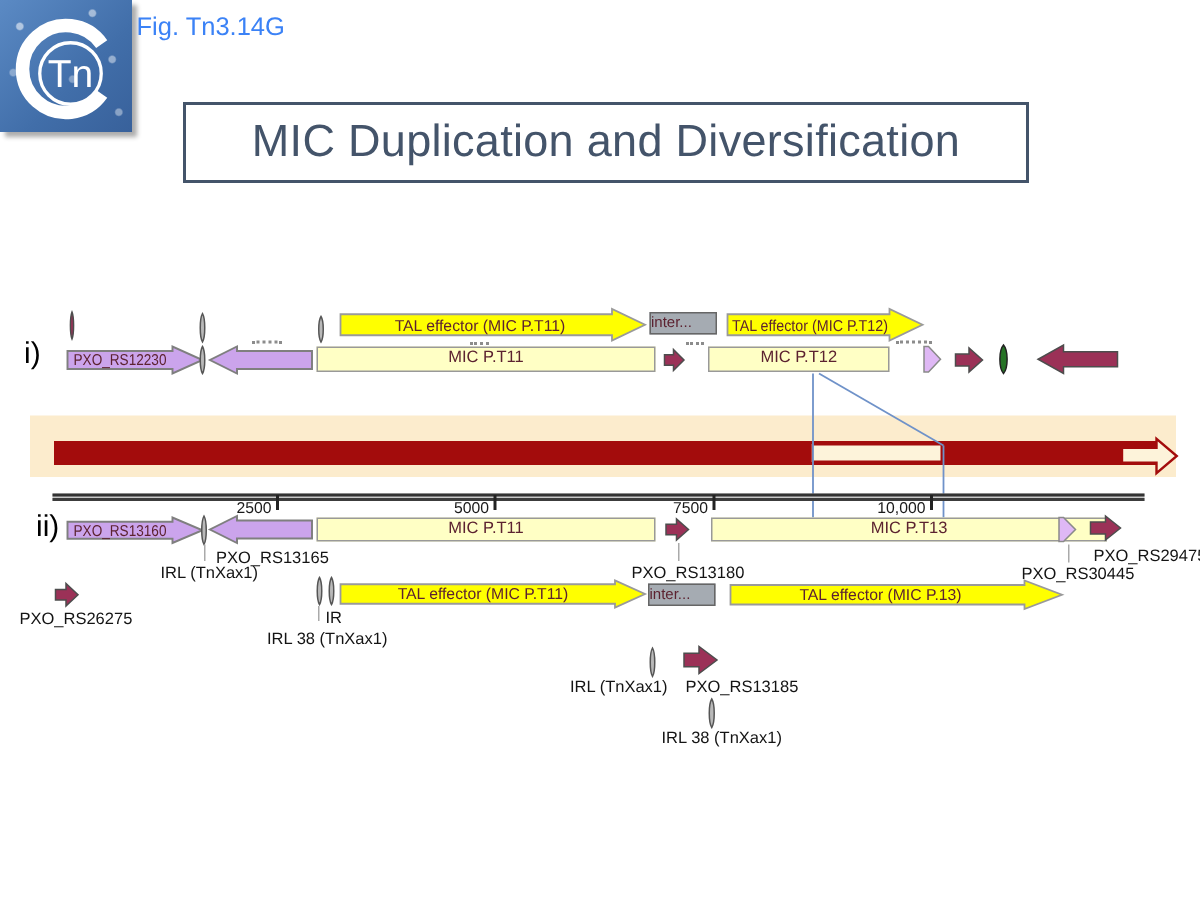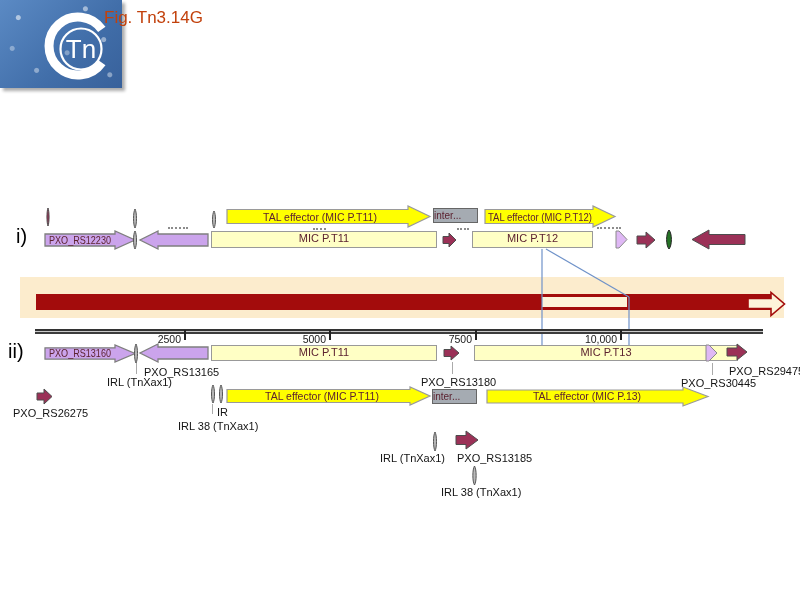--- a/index.html
+++ b/index.html
@@ -11,22 +11,22 @@
         background-color:#4a7ab7;
         background-image:
           radial-gradient(circle at 15% 20%, rgba(255,255,255,.55) 0 2px, transparent 3px),
           radial-gradient(circle at 70% 10%, rgba(255,255,255,.5) 0 2px, transparent 3px),
           radial-gradient(circle at 85% 45%, rgba(255,255,255,.45) 0 2px, transparent 3px),
           radial-gradient(circle at 30% 80%, rgba(255,255,255,.4) 0 2px, transparent 3px),
           radial-gradient(circle at 55% 60%, rgba(255,255,255,.35) 0 2px, transparent 3px),
           radial-gradient(circle at 90% 85%, rgba(255,255,255,.4) 0 2px, transparent 3px),
           radial-gradient(circle at 10% 55%, rgba(255,255,255,.35) 0 2px, transparent 3px),
           linear-gradient(135deg,#5b8ac4 0%,#416ea9 60%,#38619b 100%);
-        box-shadow:3px 3px 3px #adadad;padding-left:34px;}
-  .fig-label{left:104px;top:8px;font-size:17px;color:#c2410c;}
+        box-shadow:3px 3px 3px #adadad;}
+  .fig-label{left:91px;top:8px;font-size:17px;color:#3b82f6;}
   .title-box{left:122px;top:68px;width:560px;height:50px;border:2px solid #44546a;
              background:#fff;display:flex;align-items:center;justify-content:center;}
   .title-text{font-size:30px;color:#44546a;letter-spacing:.2px;}
   .row-label{font-size:20px;color:#000;}
   
   svg.shape{position:absolute;overflow:visible;display:block;}
   .p-purple{fill:var(--c-purple,#cba4ec);stroke:#7f7f7f;stroke-width:1.3;}
   .p-yellow{fill:var(--c-yellow,#ffff00);stroke:#9a9a9a;stroke-width:1.2;}
   .p-maroon{fill:var(--c-maroon,#9b3157);stroke:#4d4d4d;stroke-width:1;}
   .p-green{fill:var(--c-green,#267326);stroke:#222;stroke-width:1;}
@@ -61,20 +61,23 @@
 
   <div class="abs logo">
     <svg width="88" height="88" viewBox="0 0 88 88">
       <path d="M67.8,29.4 A29,29 0 1 0 67.8,62.6" fill="none" stroke="#ffffff" stroke-width="9"></path>
       <circle cx="47" cy="49" r="20.5" fill="none" stroke="#ffffff" stroke-width="2.2"></circle>
       <text x="47" y="58" text-anchor="middle" font-size="26" fill="#ffffff" font-family="Liberation Sans, sans-serif">Tn</text>
     </svg>
   </div>
 
   <div class="abs fig-label">Fig. Tn3.14G</div>
+  <div class="abs title-box">
+    <span class="title-text">MIC Duplication and Diversification</span>
+  </div>
 
   <div class="abs row-label" style="left:16px;top:225px;">i)</div>
 
   <svg class="shape" style="left:46px;top:208px;" width="4" height="18" viewBox="0 0 4 18">
     <path class="p-maroon" d="M2,0 C3.4,3.4 3.4,14.6 2,18 C0.6,14.6 0.6,3.4 2,0 Z"></path>
   </svg>
 
   <svg class="shape" style="left:132px;top:209px;" width="6" height="19" viewBox="0 0 6 19">
     <path class="p-lens" d="M3,0 C5,3.5 5,15.5 3,19 C1,15.5 1,3.5 3,0 Z"></path>
   </svg>
@@ -154,21 +157,21 @@
   <div class="abs ruler"></div>
   <div class="rtick" style="left:184px;top:330px;"></div>
   <div class="rtick" style="left:329px;top:330px;"></div>
   <div class="rtick" style="left:475px;top:330px;"></div>
   <div class="rtick" style="left:620px;top:330px;"></div>
   <div class="rnum" style="left:131px;top:333px;">2500</div>
   <div class="rnum" style="left:276px;top:333px;">5000</div>
   <div class="rnum" style="left:422px;top:333px;">7500</div>
   <div class="rnum" style="left:567px;top:333px;">10,000</div>
 
-  <div class="abs row-label" style="left:8px;top:340px;">ii)</div>
+  <div class="abs row-label" style="left:24px;top:340px;">ii)</div>
 
   <svg class="shape" style="left:45px;top:345px;" width="90" height="17" viewBox="0 0 90 17">
     <polygon class="p-purple" points="0,2.8 70,2.8 70,0 90,8.5 70,17 70,14.2 0,14.2"></polygon>
     <text class="gt" x="35" y="12" text-anchor="middle" textLength="62" lengthAdjust="spacingAndGlyphs">PXO_RS13160</text>
   </svg>
 
   <svg class="shape" style="left:133px;top:344px;" width="6" height="19" viewBox="0 0 6 19">
     <path class="p-lens" d="M3,0 C5,3.5 5,15.5 3,19 C1,15.5 1,3.5 3,0 Z"></path>
   </svg>
   <svg class="shape" style="left:140px;top:344px;" width="68" height="18" viewBox="0 0 68 18">

